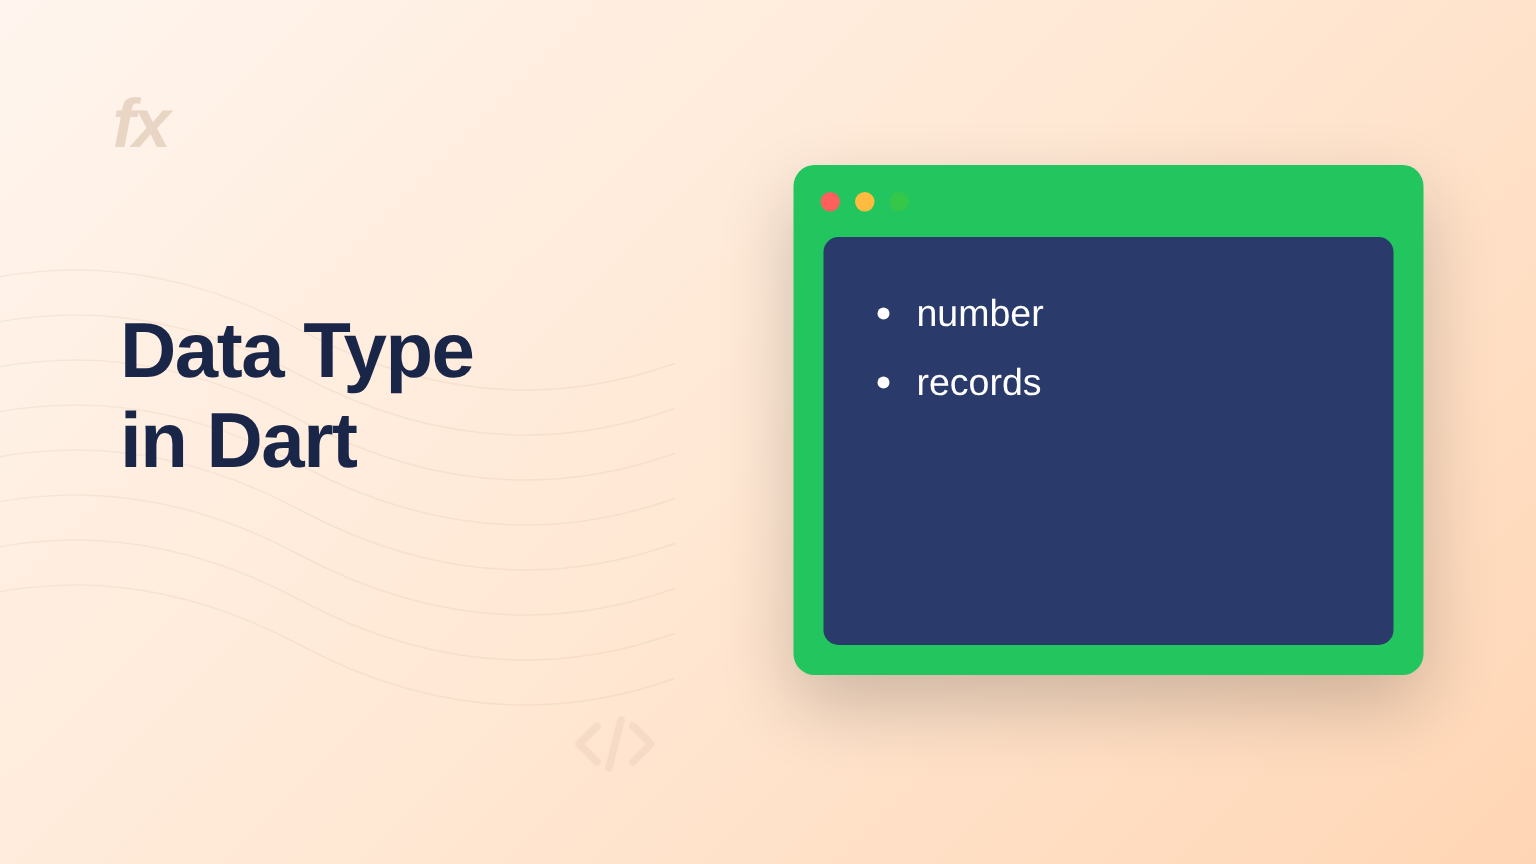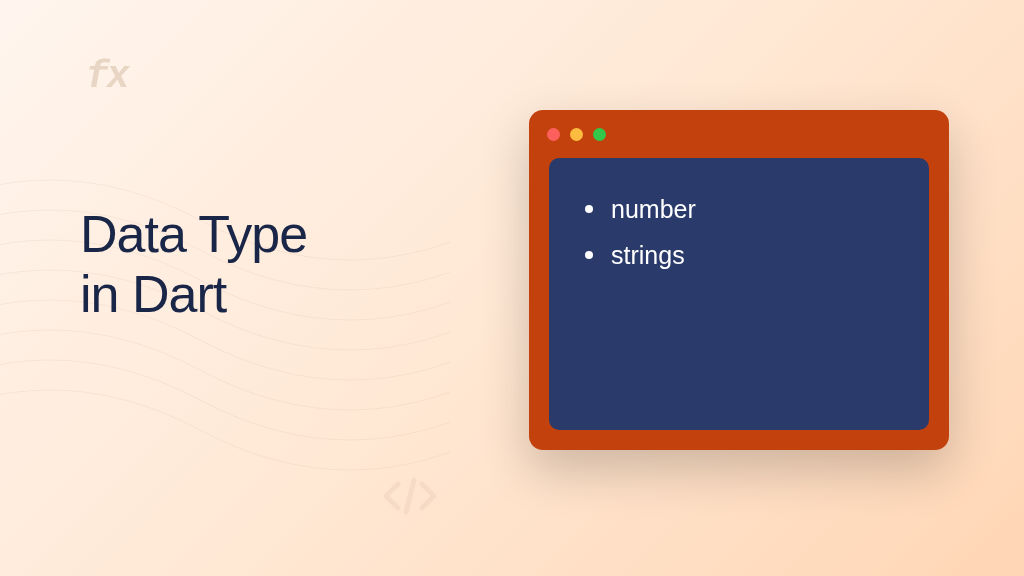--- a/index.html
+++ b/index.html
@@ -16,51 +16,51 @@
       top: 120px;
       left: -50px;
       width: 500px;
       height: 400px;
       opacity: 0.15;
       pointer-events: none;
     }
     .logo {
       position: absolute;
       top: 55px;
-      left: 86px;
-      font-family: Liberation Mono, monospace;
+      left: 75px;
+      font-family: Liberation Sans, sans-serif;
       font-style: italic;
-      font-size: 38px;
+      font-size: 46px;
       font-weight: bold;
       color: #e8d5c4;
       letter-spacing: -2px;
     }
     .code-icon {
       position: absolute;
       bottom: 60px;
       left: 380px;
       opacity: 0.12;
     }
     .title {
       position: absolute;
       top: 205px;
       left: 80px;
       font-size: 52px;
-      font-weight: 400;
+      font-weight: 700;
       color: #1a2647;
       line-height: 1.15;
       letter-spacing: -1px;
     }
     .window {
       position: absolute;
       top: 110px;
       right: 75px;
       width: 420px;
       height: 340px;
-      background: #c2410c;
+      background: #22c55e;
       border-radius: 14px;
       box-shadow: 0 20px 50px rgba(0,0,0,0.2);
     }
     .titlebar {
       height: 48px;
       display: flex;
       align-items: center;
       padding-left: 18px;
       gap: 10px;
     }
@@ -133,17 +133,17 @@
     <span class="dot dot-red"></span>
     <span class="dot dot-yellow"></span>
     <span class="dot dot-green"></span>
   </div>
   <div class="content-panel">
     <ul class="type-list">
       <li>
           <span>number</span>
         </li>
       <li>
-          <span>strings</span>
+          <span>records</span>
         </li>
     </ul>
   </div>
 </div>
 
 </body></html>

